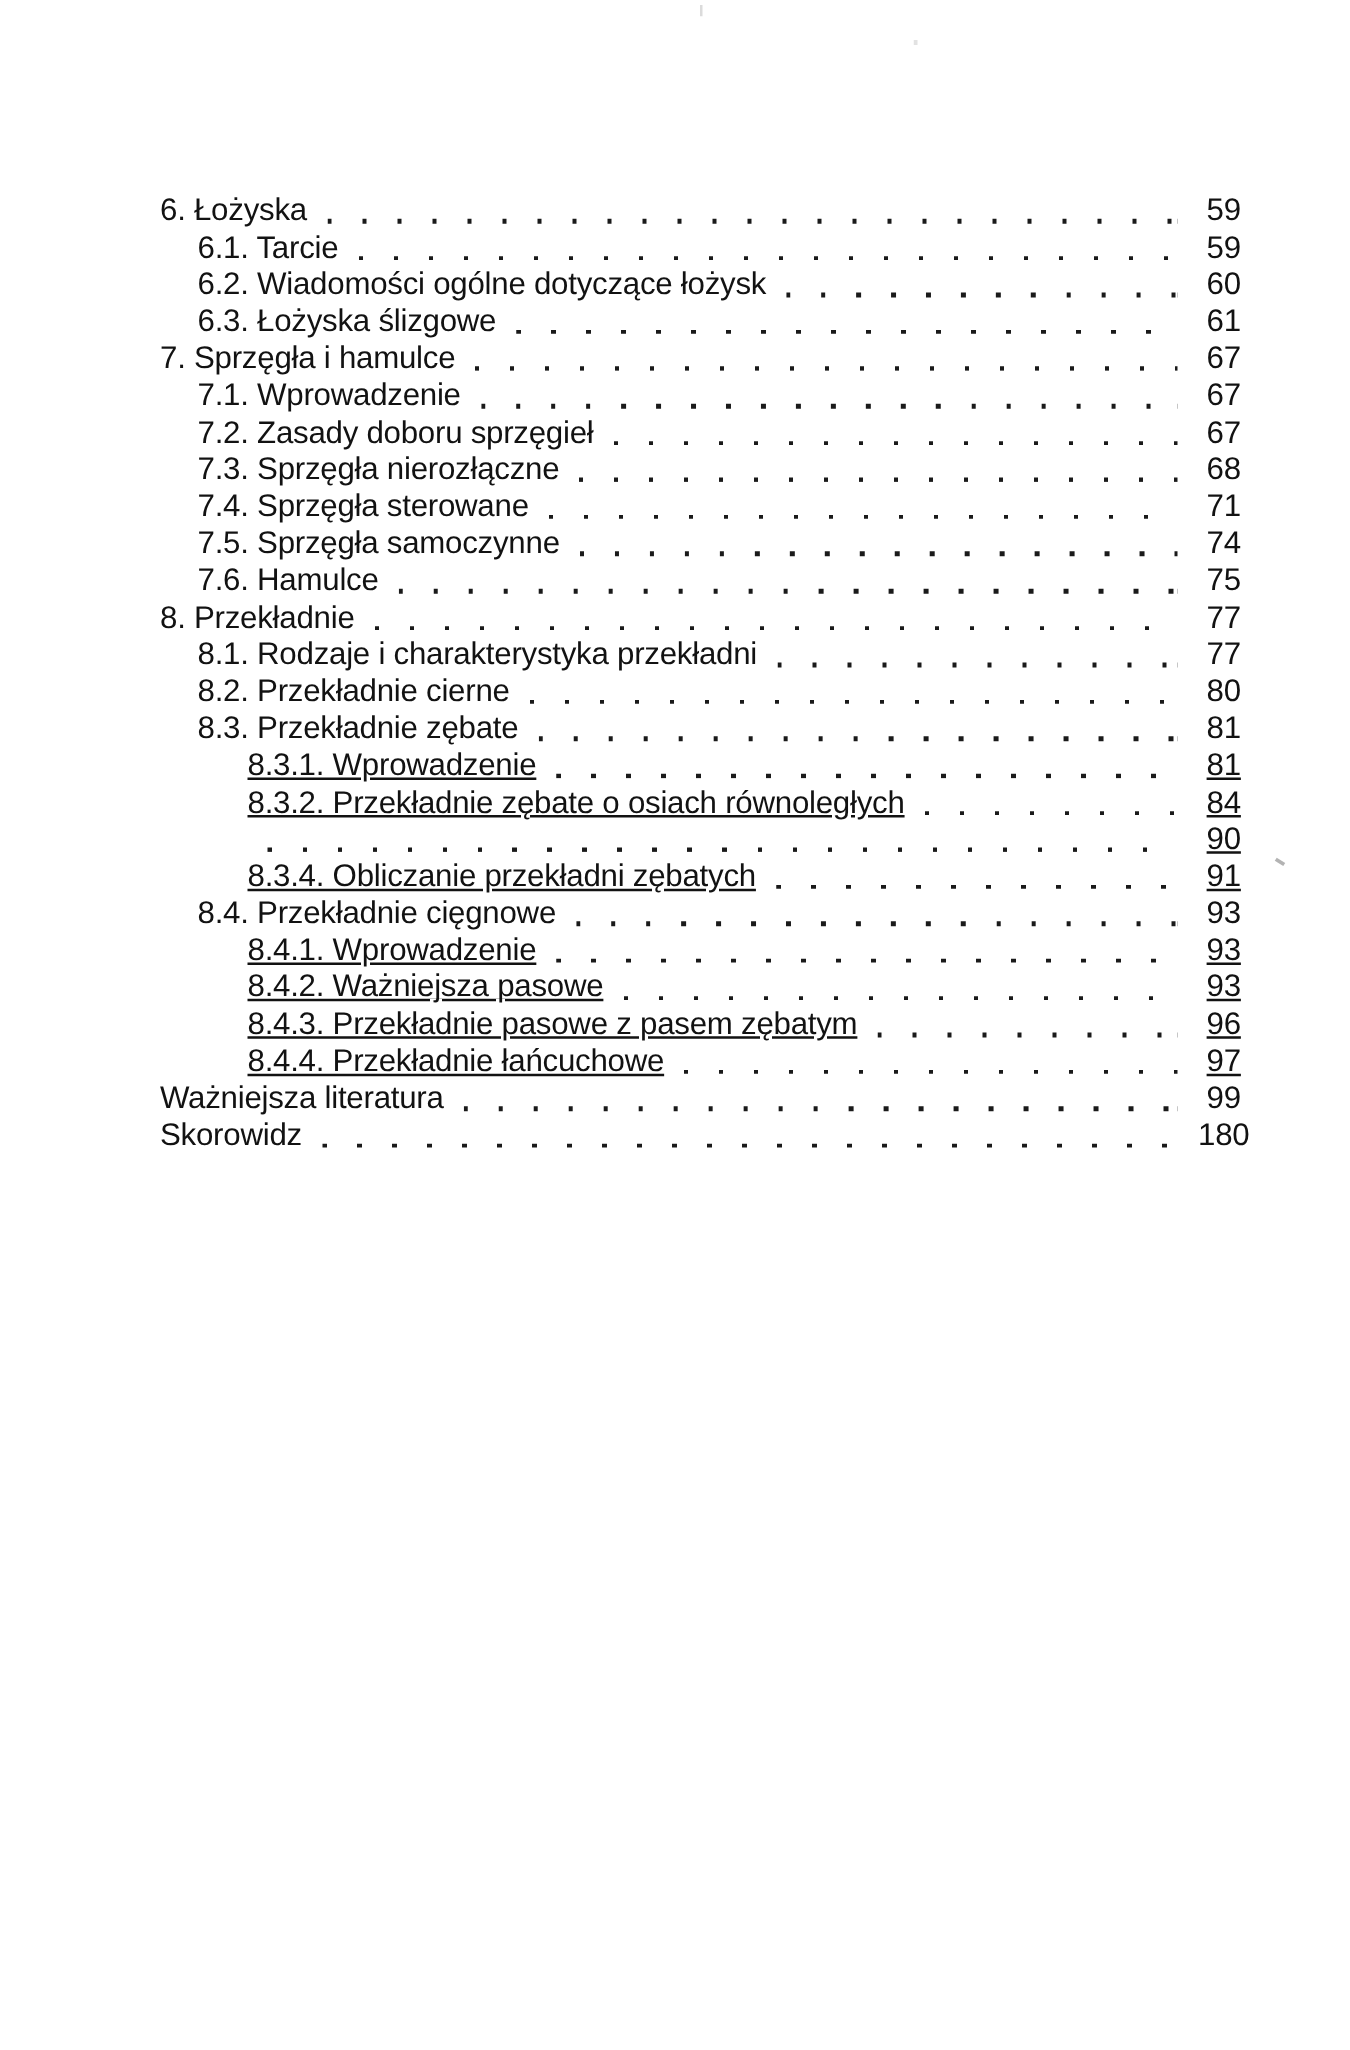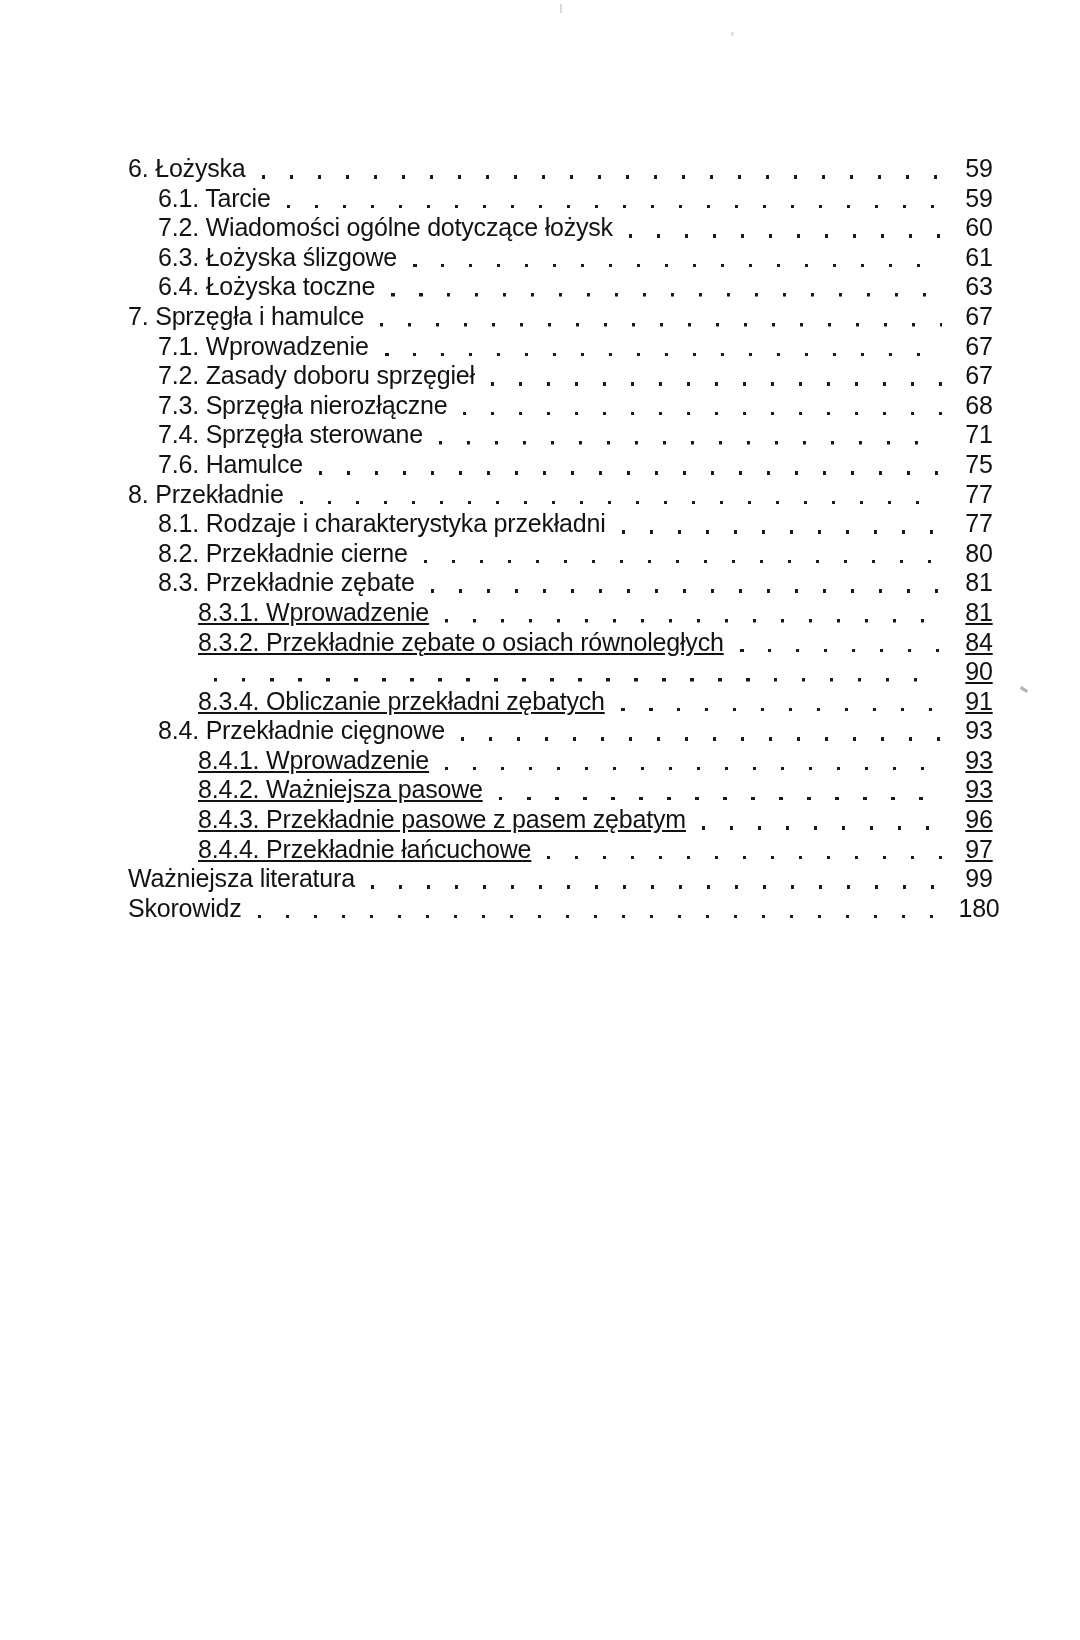--- a/index.html
+++ b/index.html
@@ -73,34 +73,29 @@
     <span class="toc-label">6. Łożyska</span>
     <span class="toc-leader"></span>
     <span class="toc-page">59</span>
   </div>
       <div class="toc-row lvl1">
     <span class="toc-label">6.1. Tarcie</span>
     <span class="toc-leader"></span>
     <span class="toc-page">59</span>
   </div>
       <div class="toc-row lvl1">
-    <span class="toc-label">7.2. Wiadomości ogólne dotyczące łożysk</span>
+    <span class="toc-label">6.2. Wiadomości ogólne dotyczące łożysk</span>
     <span class="toc-leader"></span>
     <span class="toc-page">60</span>
   </div>
       <div class="toc-row lvl1">
     <span class="toc-label">6.3. Łożyska ślizgowe</span>
     <span class="toc-leader"></span>
     <span class="toc-page">61</span>
   </div>
-      <div class="toc-row lvl1">
-    <span class="toc-label">6.4. Łożyska toczne</span>
-    <span class="toc-leader"></span>
-    <span class="toc-page">63</span>
-  </div>
       <div class="toc-row lvl0">
     <span class="toc-label">7. Sprzęgła i hamulce</span>
     <span class="toc-leader"></span>
     <span class="toc-page">67</span>
   </div>
       <div class="toc-row lvl1">
     <span class="toc-label">7.1. Wprowadzenie</span>
     <span class="toc-leader"></span>
     <span class="toc-page">67</span>
   </div>
@@ -111,20 +106,25 @@
   </div>
       <div class="toc-row lvl1">
     <span class="toc-label">7.3. Sprzęgła nierozłączne</span>
     <span class="toc-leader"></span>
     <span class="toc-page">68</span>
   </div>
       <div class="toc-row lvl1">
     <span class="toc-label">7.4. Sprzęgła sterowane</span>
     <span class="toc-leader"></span>
     <span class="toc-page">71</span>
+  </div>
+      <div class="toc-row lvl1">
+    <span class="toc-label">7.5. Sprzęgła samoczynne</span>
+    <span class="toc-leader"></span>
+    <span class="toc-page">74</span>
   </div>
       <div class="toc-row lvl1">
     <span class="toc-label">7.6. Hamulce</span>
     <span class="toc-leader"></span>
     <span class="toc-page">75</span>
   </div>
       <div class="toc-row lvl0">
     <span class="toc-label">8. Przekładnie</span>
     <span class="toc-leader"></span>
     <span class="toc-page">77</span>

